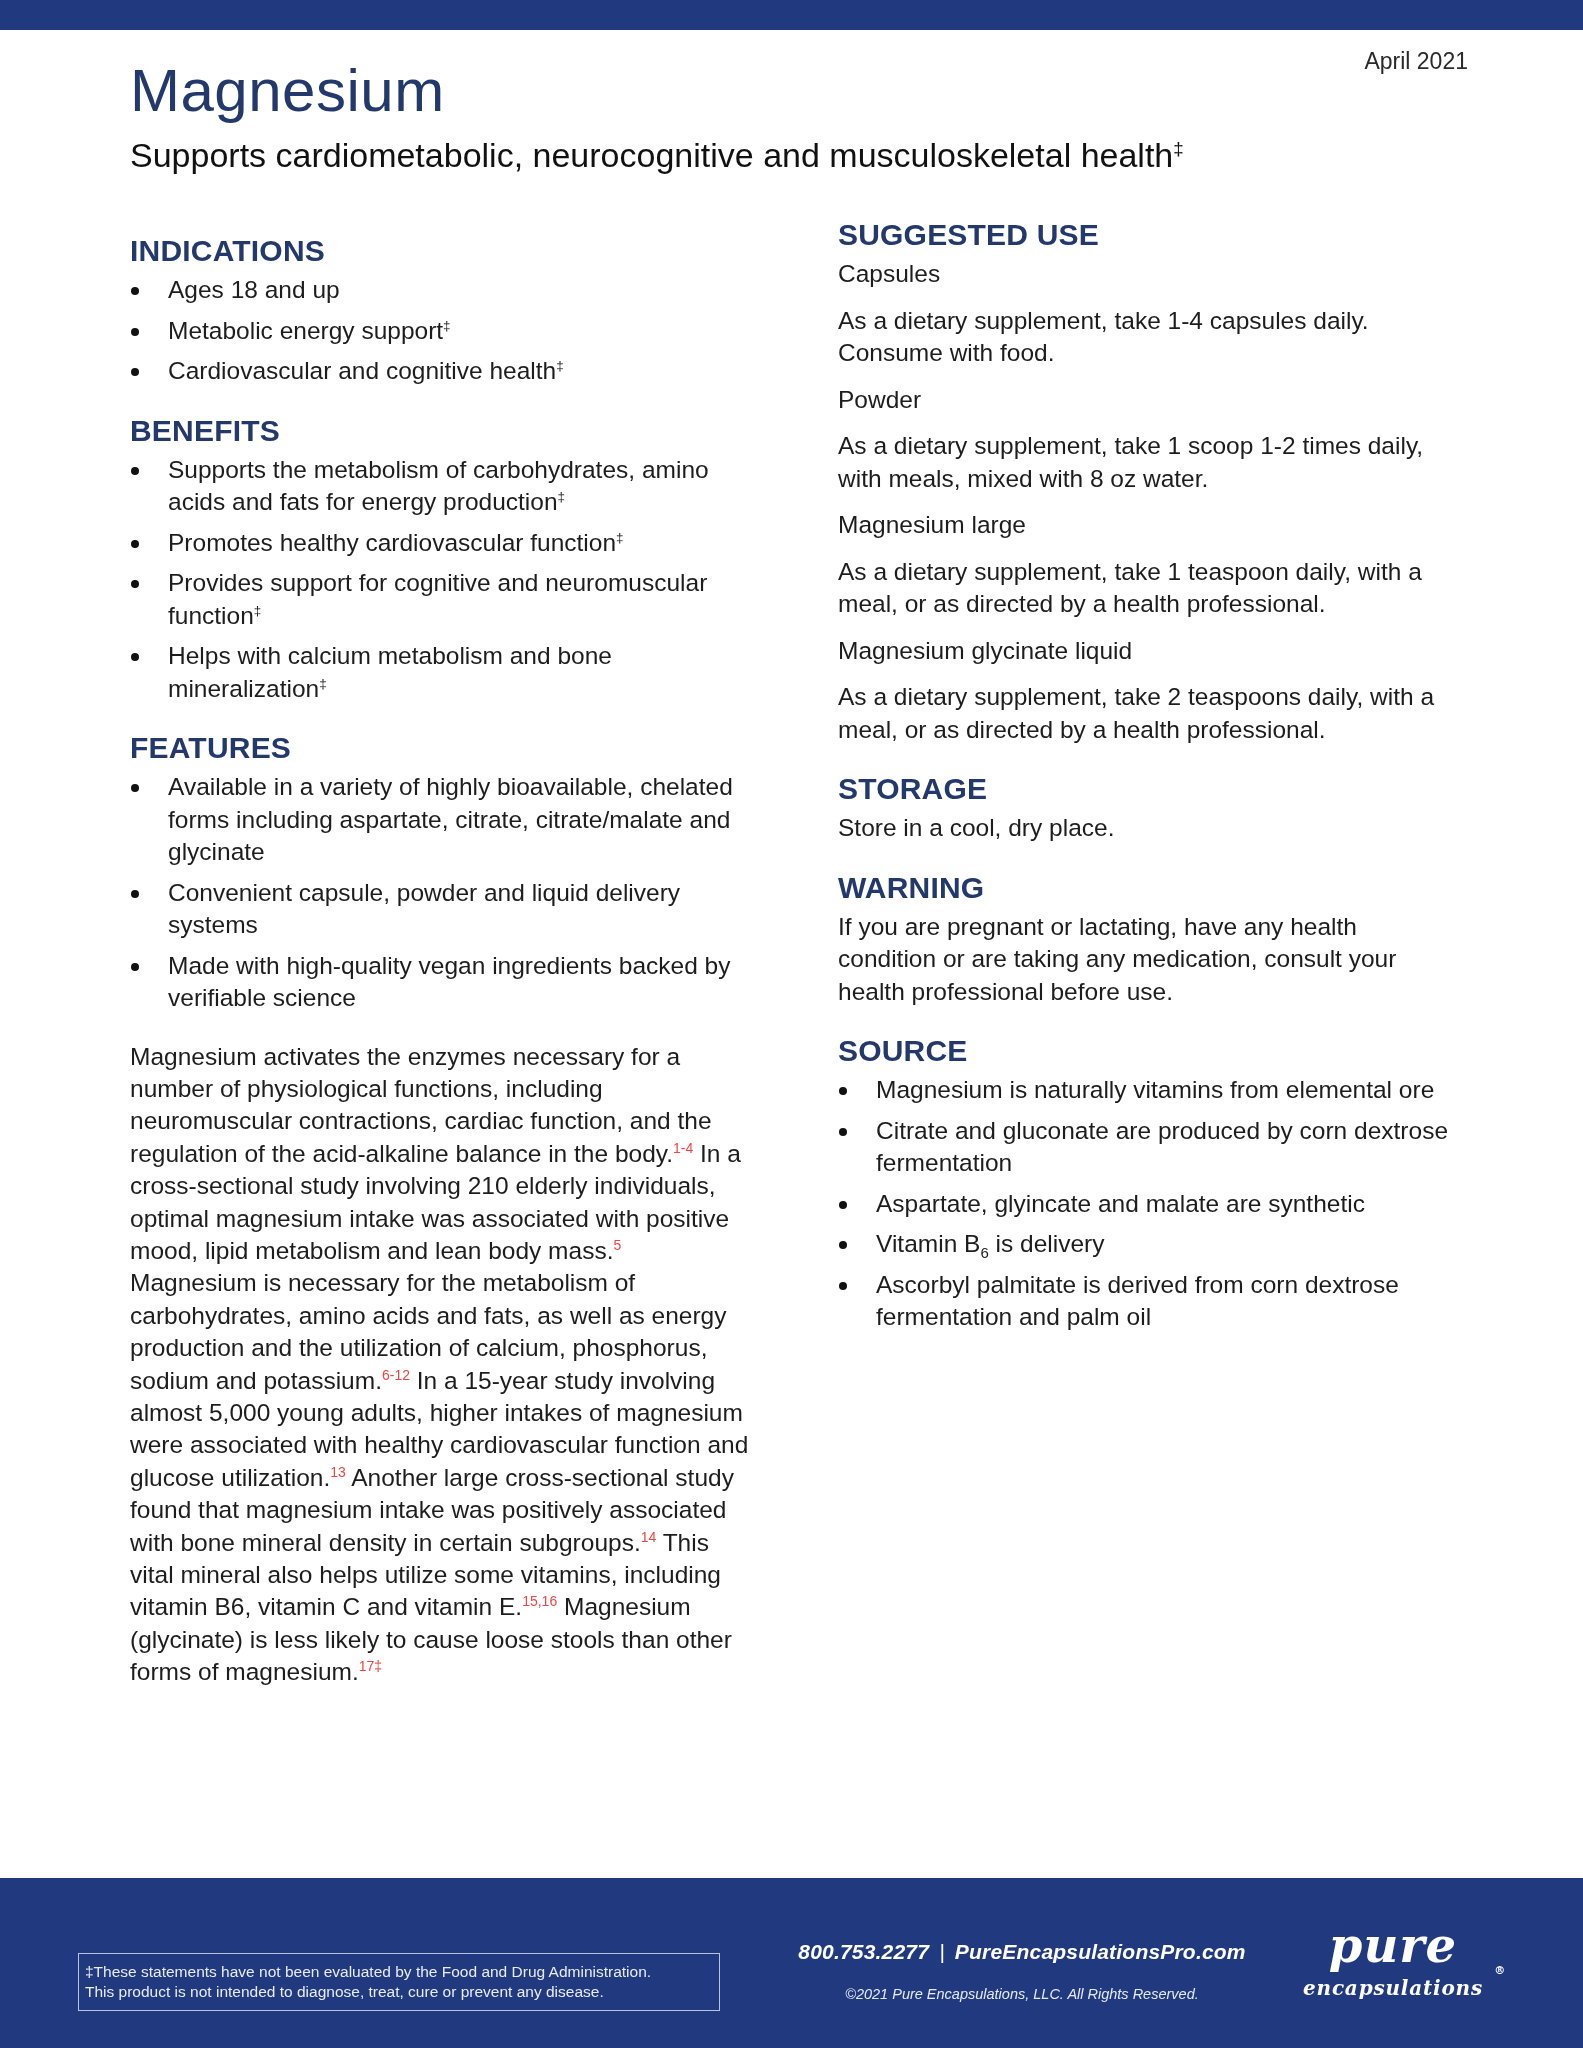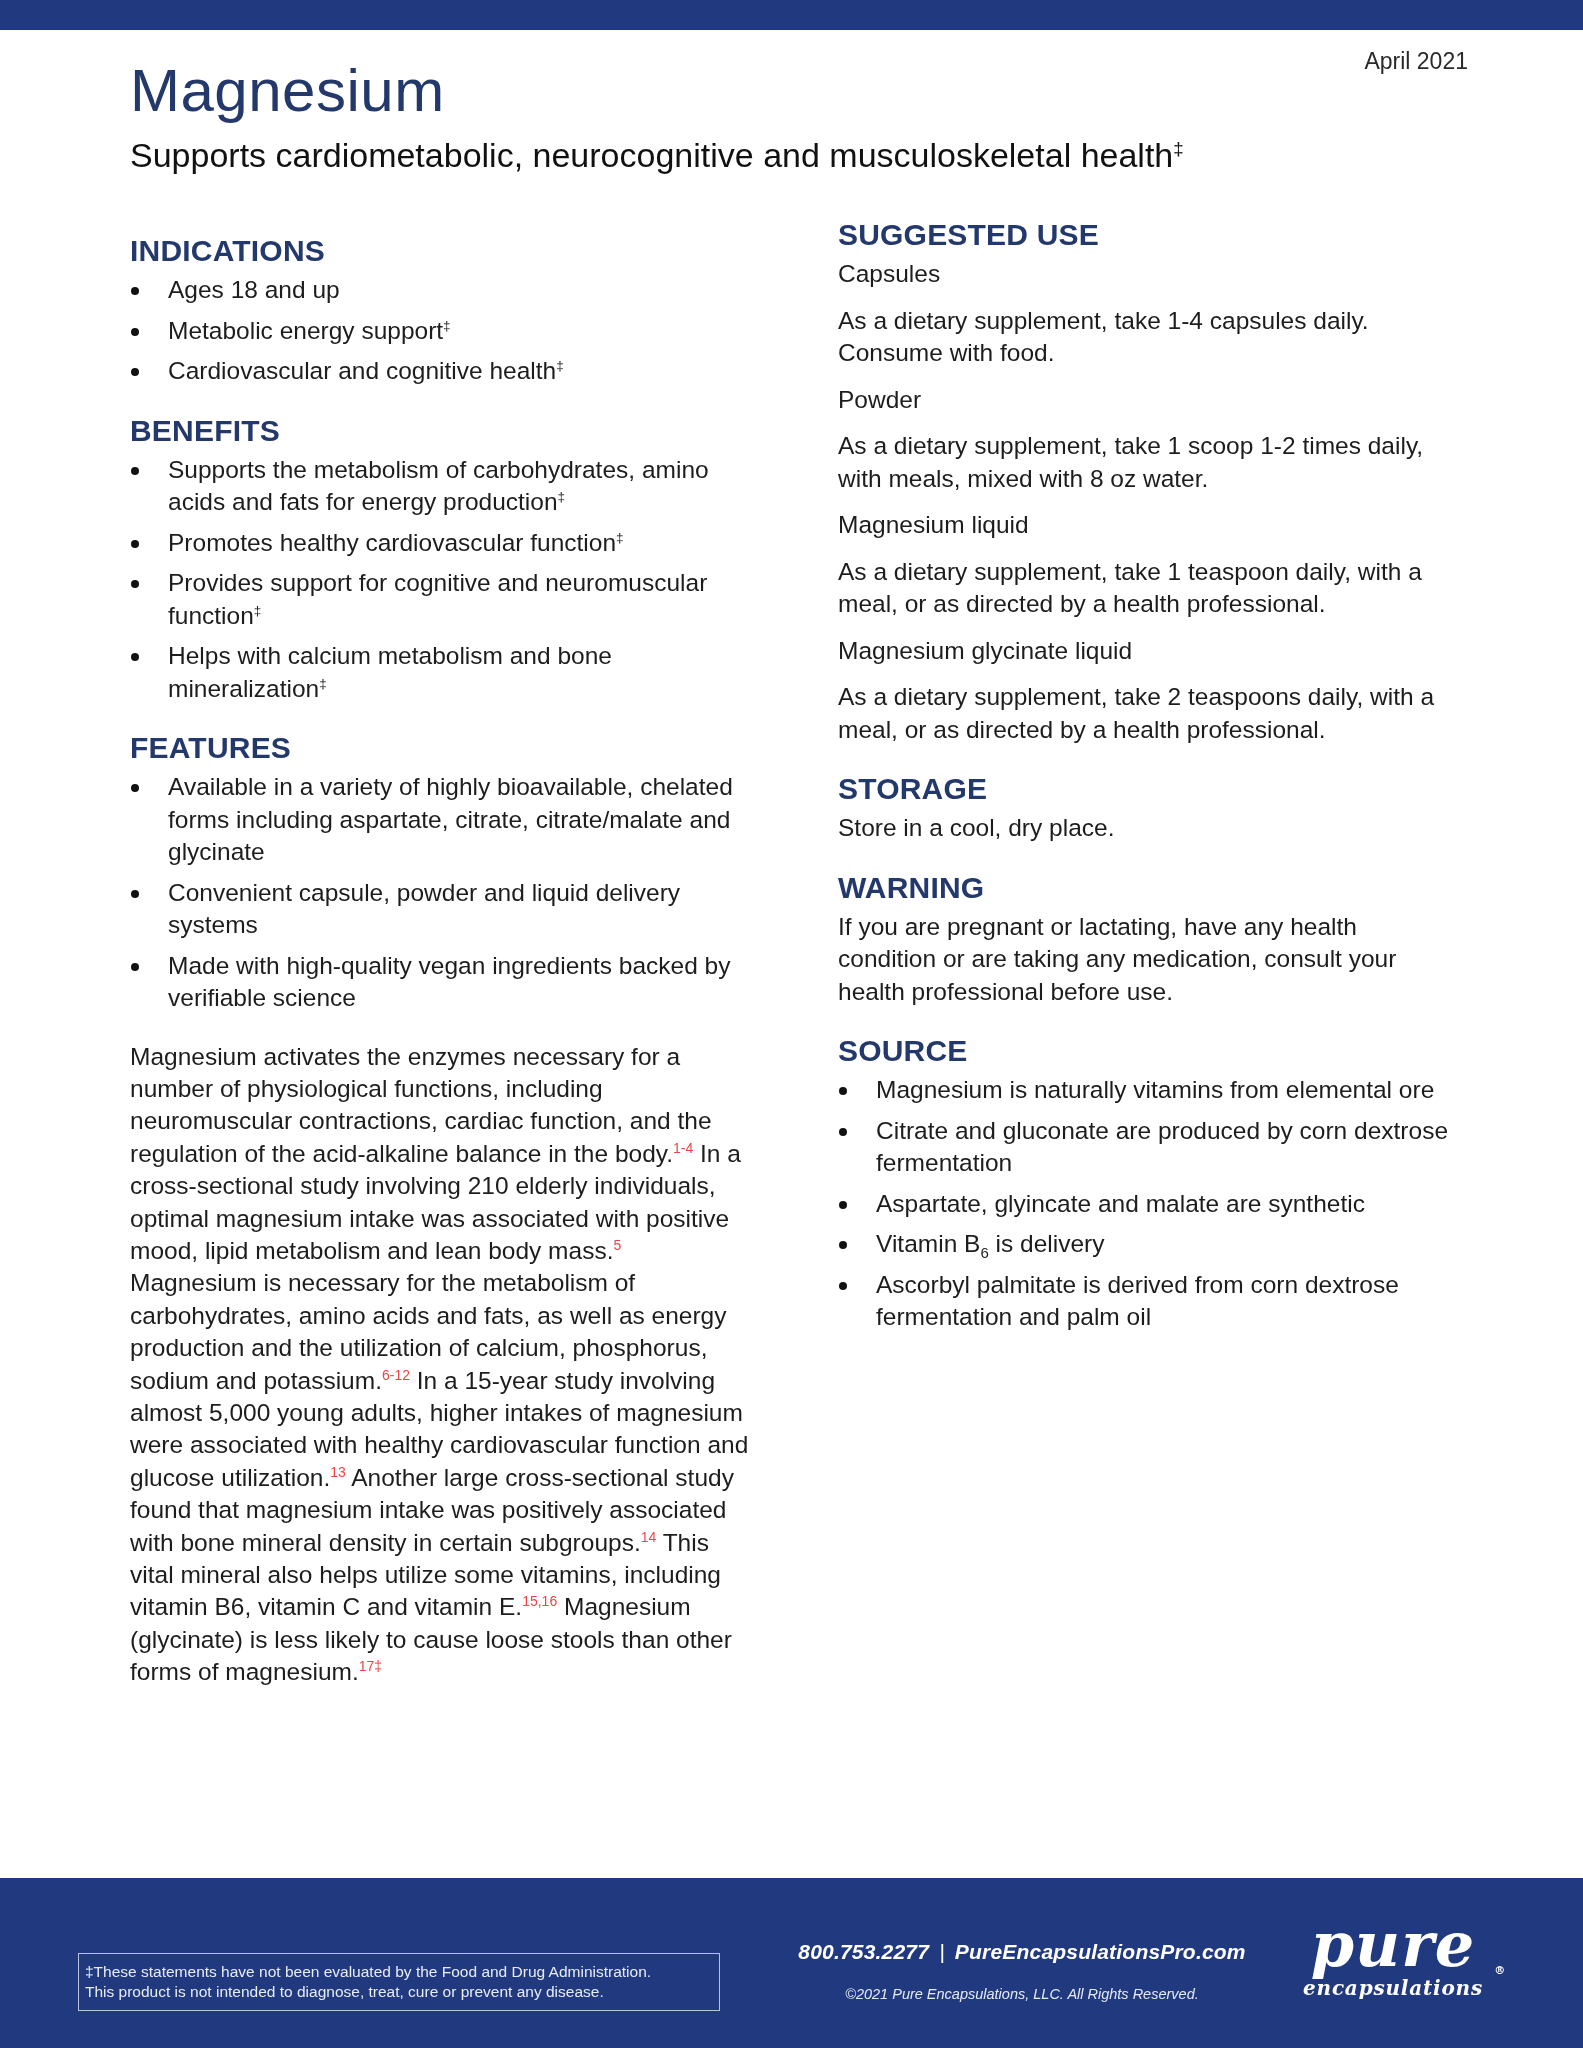--- a/index.html
+++ b/index.html
@@ -32,21 +32,21 @@
   .footer { position: absolute; left: 0; top: 1878px; width: 1583px; height: 170px; background: #21397f; }
   .disclaimer {
     position: absolute; left: 78px; top: 75px; width: 628px; padding: 8px 6px;
     border: 1.5px solid #b8c3e0; color: #e8ecf6; font-size: 15.5px; line-height: 20px;
   }
   .contact { position: absolute; left: 792px; top: 62px; width: 460px; text-align: center; color: #fff; font-style: italic; }
   .contact .line1 { font-size: 21px; font-weight: 700; letter-spacing: 0.2px; }
   .contact .sep { margin: 0 10px; font-weight: 400; }
   .contact .line2 { font-size: 14.5px; margin-top: 22px; color: #e6eaf5; }
   .logo { position: absolute; left: 1278px; top: 38px; width: 230px; color: #fff; text-align: center; }
-  .logo .word1 { font-family: "DejaVu Serif", serif; font-style: italic; font-weight: 700; font-size: 62px; line-height: 58px; letter-spacing: 1px; }
+  .logo .word1 { font-family: "DejaVu Serif", serif; font-style: italic; font-weight: 700; font-size: 48px; line-height: 58px; letter-spacing: 1px; }
   .logo .word2 { font-family: "DejaVu Serif", serif; font-style: italic; font-weight: 700; font-size: 20px; letter-spacing: 0.8px; margin-top: 2px; position: relative; }
   .logo .reg { position: absolute; right: 2px; top: -12px; font-size: 11px; font-style: normal; }
 </style>
 </head>
 <body>
 
 <div class="top-bar"></div>
 <div class="date">April 2021</div>
 <h1 class="title">Magnesium</h1>
 <div class="subtitle"><span>Supports cardiometabolic, neurocognitive and musculoskeletal health</span><sup>‡</sup></div>
@@ -87,21 +87,21 @@
 </div>
 
 <div class="col col-right">
 
   <div class="section">
     <h2>SUGGESTED USE</h2>
     <p class="para">Capsules</p>
     <p class="para">As a dietary supplement, take 1-4 capsules daily. Consume with food.</p>
     <p class="para">Powder</p>
     <p class="para">As a dietary supplement, take 1 scoop 1-2 times daily, with meals, mixed with 8 oz water.</p>
-    <p class="para">Magnesium liquid</p>
+    <p class="para">Magnesium large</p>
     <p class="para">As a dietary supplement, take 1 teaspoon daily, with a meal, or as directed by a health professional.</p>
     <p class="para">Magnesium glycinate liquid</p>
     <p class="para">As a dietary supplement, take 2 teaspoons daily, with a meal, or as directed by a health professional.</p>
   </div>
 
   <div class="section">
     <h2>STORAGE</h2>
     <p class="para">Store in a cool, dry place.</p>
   </div>
 

